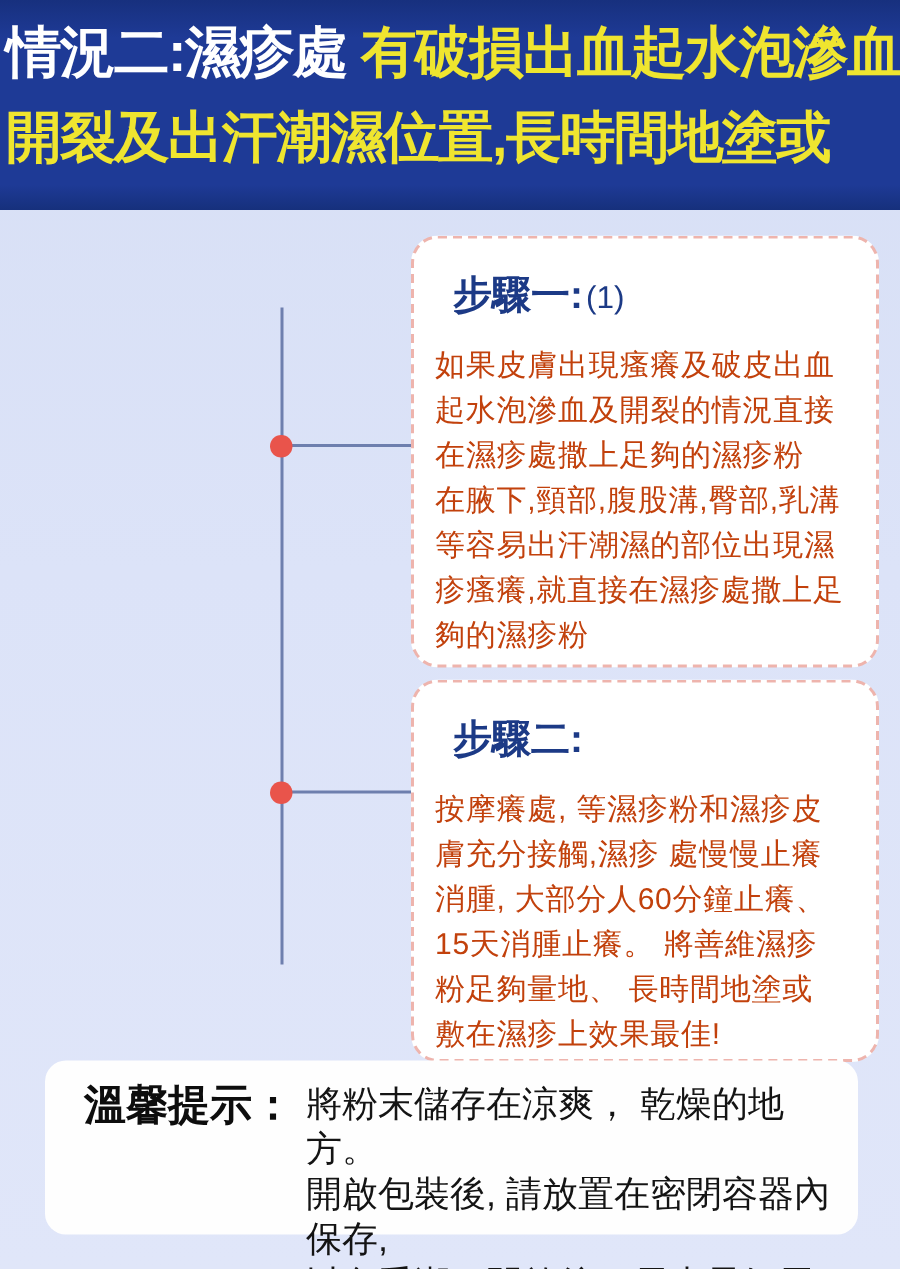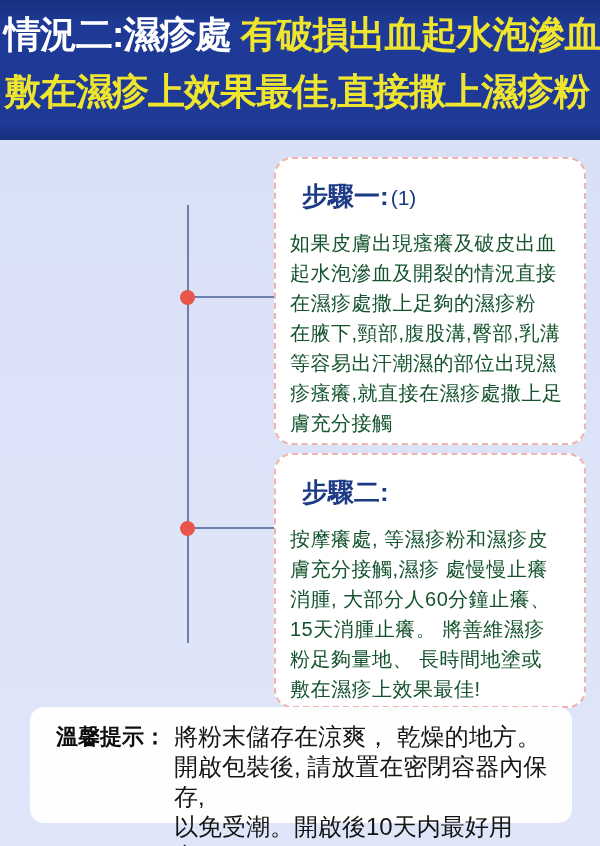--- a/index.html
+++ b/index.html
@@ -58,75 +58,75 @@
   .card.card2{top:453px;height:255px;}
   .card-head{line-height:32px;margin:12px;}
   .step-title{
     color:#1c3a86;font-weight:bold;font-size:26px;letter-spacing:0;
   }
   .step-title-suffix{
     color:#1c3a86;font-size:21px;font-weight:normal;margin-left:2px;
   }
   .card-body{
     margin:0;
-    color:#14532d;
+    color:#c2410c;
     font-size:20px;
     line-height:30px;
     white-space:pre-line;
     letter-spacing:0.5px;
   }
   
   .tip{
     position:absolute;left:30px;top:707px;width:542px;height:116px;
     box-sizing:border-box;
     background:#fefefe;
     border-radius:14px;
     padding:15px 16px 14px 26px;
     display:flex;
     align-items:flex-start;
   }
   .tip-label{
     flex:0 0 auto;
-    color:#0d0d0d;font-weight:bold;font-size:22px;line-height:30px;
+    color:#0d0d0d;font-weight:bold;font-size:28px;line-height:30px;
   }
   .tip-body{
     margin:0 0 0 8px;
     color:#141414;font-size:24px;line-height:30px;
     white-space:pre-line;
   }
 </style>
 </head>
 <body>
 
 <div class="poster">
 
   <header class="banner">
     <div class="banner-line first">
       <span class="txt-white">情況二:濕疹處</span><span class="txt-yellow"> 有破損出血起水泡滲血</span>
     </div>
-    <div class="banner-line txt-yellow">敷在濕疹上效果最佳,直接撒上濕疹粉</div>
+    <div class="banner-line txt-yellow">開裂及出汗潮濕位置,長時間地塗或</div>
   </header>
 
   <div class="timeline-line"></div>
   <div class="connector c1"></div>
   <div class="connector c2"></div>
   <div class="dot d1"></div>
   <div class="dot d2"></div>
 
   <section class="card card1">
     <div class="card-head">
       <span class="step-title">步驟一:</span><span class="step-title-suffix">(1)</span>
     </div>
     <p class="card-body">如果皮膚出現瘙癢及破皮出血
 起水泡滲血及開裂的情況直接
 在濕疹處撒上足夠的濕疹粉</p>
     <p class="card-body">在腋下,頸部,腹股溝,臀部,乳溝
 等容易出汗潮濕的部位出現濕
 疹瘙癢,就直接在濕疹處撒上足
-膚充分接觸</p>
+夠的濕疹粉</p>
   </section>
 
   <section class="card card2">
     <div class="card-head">
       <span class="step-title">步驟二:</span><span class="step-title-suffix"></span>
     </div>
     <p class="card-body">按摩癢處, 等濕疹粉和濕疹皮
 膚充分接觸,濕疹 處慢慢止癢
 消腫, 大部分人60分鐘止癢、
 15天消腫止癢。 將善維濕疹

